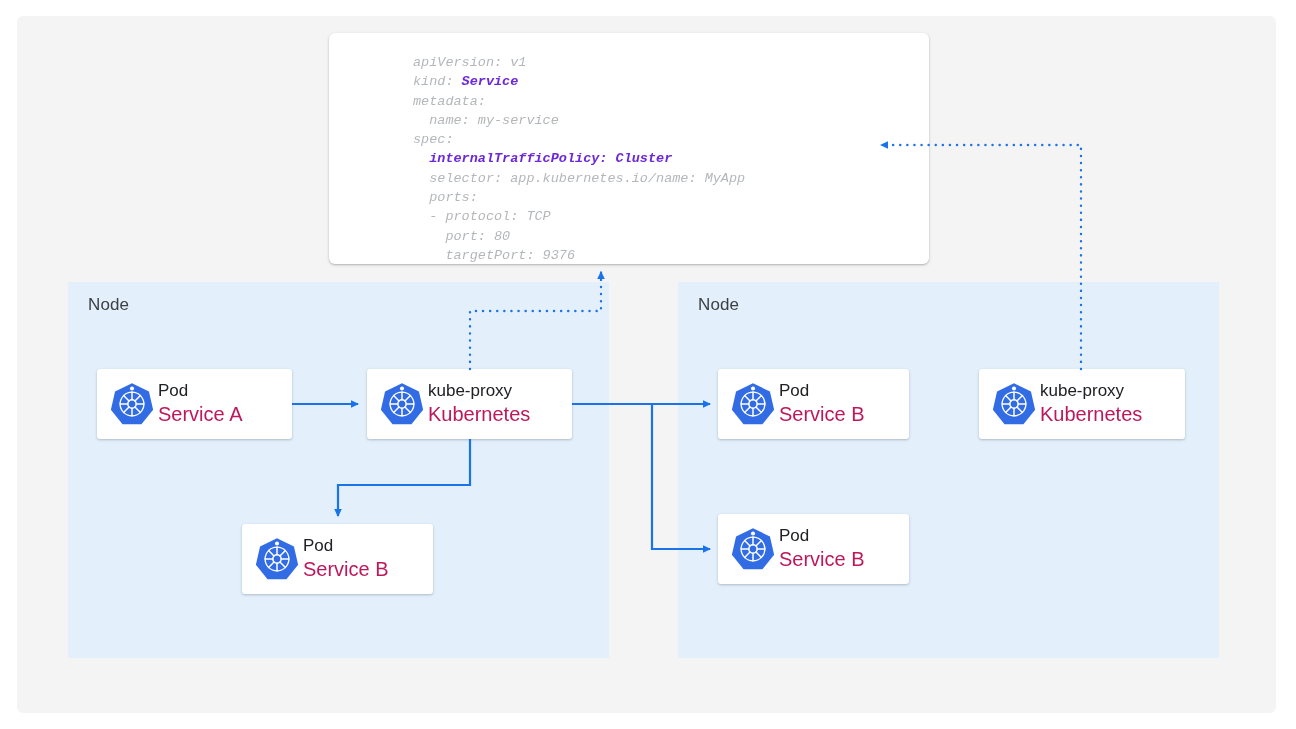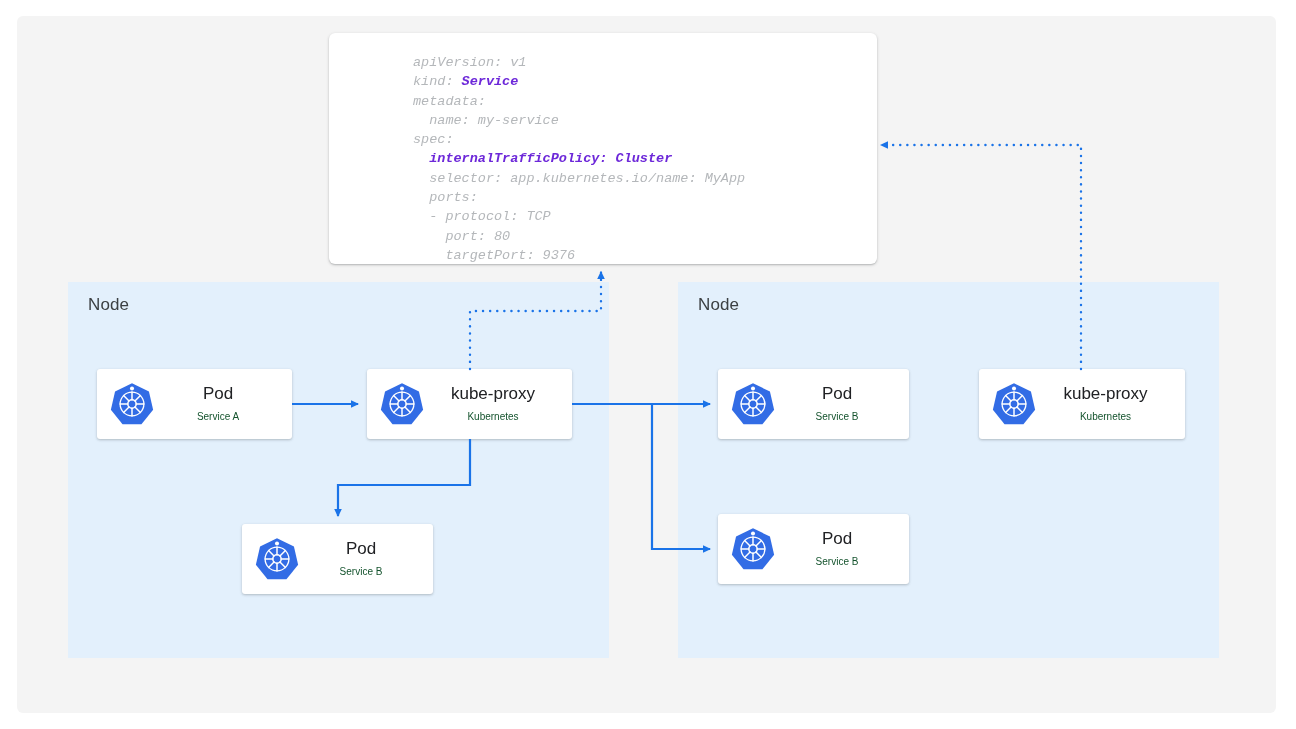--- a/index.html
+++ b/index.html
@@ -46,21 +46,21 @@
     white-space: nowrap;
   }
   #node-left  { left: 68px;  top: 282px; width: 541px; height: 376px; }
   #node-right { left: 678px; top: 282px; width: 541px; height: 376px; }
 
   
   .yaml-card {
     position: absolute;
     left: 329px;
     top: 33px;
-    width: 548px;
+    width: 600px;
     height: 231px;
     background: #ffffff;
     border-radius: 6px;
     box-shadow: 0 1px 3px rgba(60,64,67,.28), 0 1px 1px rgba(60,64,67,.12);
   }
   .yaml-body {
     position: absolute;
     left: 84px;
     top: 20px;
     font-family: "Liberation Mono", "DejaVu Sans Mono", monospace;
@@ -83,33 +83,33 @@
     box-sizing: border-box;
   }
   .card .k8s-logo {
     flex: 0 0 auto;
     width: 44px;
     height: 44px;
     margin-left: 13px;
   }
   .card .card-text {
     flex: 1 1 auto;
-    text-align: center;
+    text-align: left;
     padding-right: 14px;
     padding-left: 4px;
     line-height: 1.28;
   }
   .card .card-title {
     font-size: 17px;
     color: #202124;
     white-space: nowrap;
   }
   .card .card-sub {
-    font-size: 10px;
-    color: #14532d;
+    font-size: 20px;
+    color: #be185d;
     white-space: nowrap;
   }
 
   #pod-service-a     { left: 97px;  top: 369px; width: 195px; height: 70px; }
   #kube-proxy-left   { left: 367px; top: 369px; width: 205px; height: 70px; }
   #pod-service-b-left{ left: 242px; top: 524px; width: 191px; height: 70px; }
   #pod-service-b-r1  { left: 718px; top: 369px; width: 191px; height: 70px; }
   #pod-service-b-r2  { left: 718px; top: 514px; width: 191px; height: 70px; }
   #kube-proxy-right  { left: 979px; top: 369px; width: 206px; height: 70px; }
 

